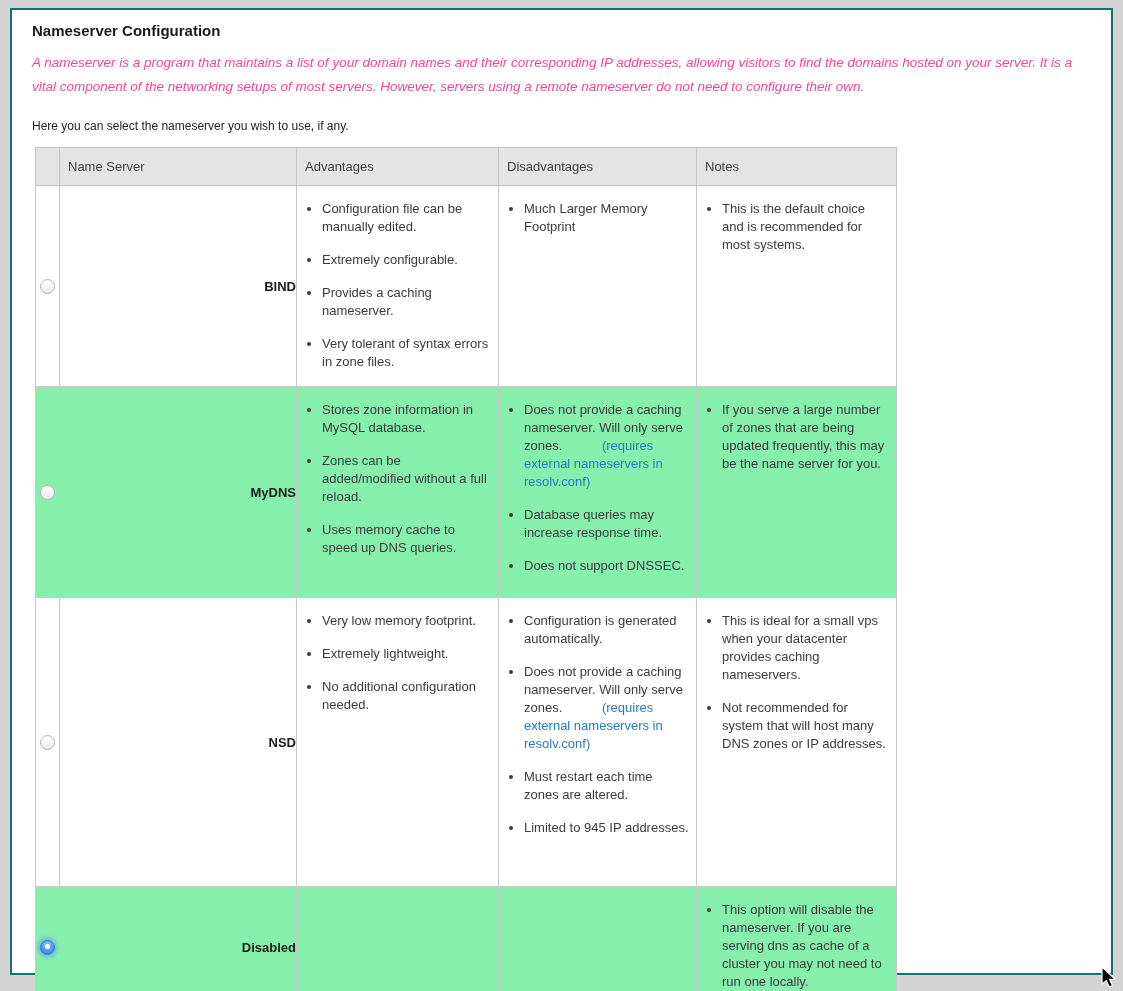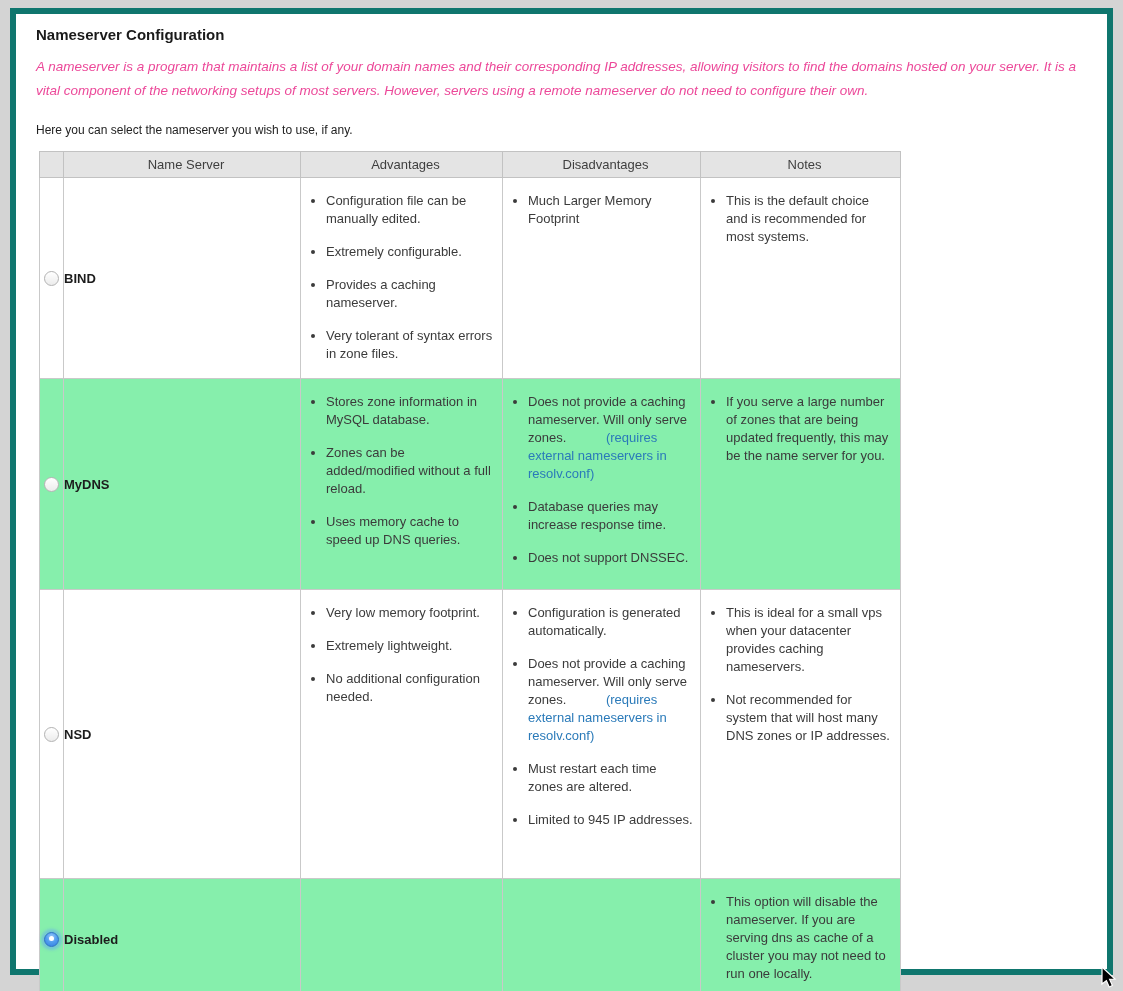--- a/index.html
+++ b/index.html
@@ -8,21 +8,21 @@
     background: #d4d4d4;
     font-family: "Liberation Sans", "DejaVu Sans", sans-serif;
     overflow: hidden;
     position: relative;
   }
   .panel {
     position: absolute;
     left: 10px; top: 8px;
     width: 1103px; height: 967px;
     background: #ffffff;
-    border: 6px solid #0f766e;
+    border: 2px solid #0f766e;
     padding: 12px 10px;
   }
   .page-title {
     font-size: 15px;
     font-weight: bold;
     color: #1a1a1a;
     margin: 0 0 12px 10px;
   }
   .intro {
     font-style: italic;
@@ -41,36 +41,36 @@
     border-collapse: collapse;
     margin-left: 13px;
     width: 861px;
     table-layout: fixed;
   }
   .ns-table th, .ns-table td {
     border: 1px solid #c9c9c9;
   }
   .ns-table thead th {
     background: #e4e4e4;
-    height: 26px;
+    height: 38px;
     font-size: 13px;
     font-weight: normal;
     color: #3f3f3f;
-    text-align: center;
+    text-align: left;
     padding: 0 0 0 8px;
     border-color: #c2c2c2;
   }
   .ns-table tbody td { background: #ffffff; }
   .ns-table tbody tr.striped td { background: #86efac; }
   .row-0 td { height: 196px; }
   .row-1 td { height: 211px; }
   .row-2 td { height: 289px; }
   .row-3 td { height: 110px; }
   .radio-cell { text-align: center; vertical-align: middle; }
-  .name-cell  { text-align: left; vertical-align: middle; }
+  .name-cell  { text-align: right; vertical-align: middle; }
   .name-label {
     font-size: 13px;
     font-weight: bold;
     color: #1c1c1c;
   }
   .list-cell { vertical-align: top; }
   .list-cell ul {
     margin: 14px 6px 10px 0;
     padding-left: 25px;
     list-style: disc;

